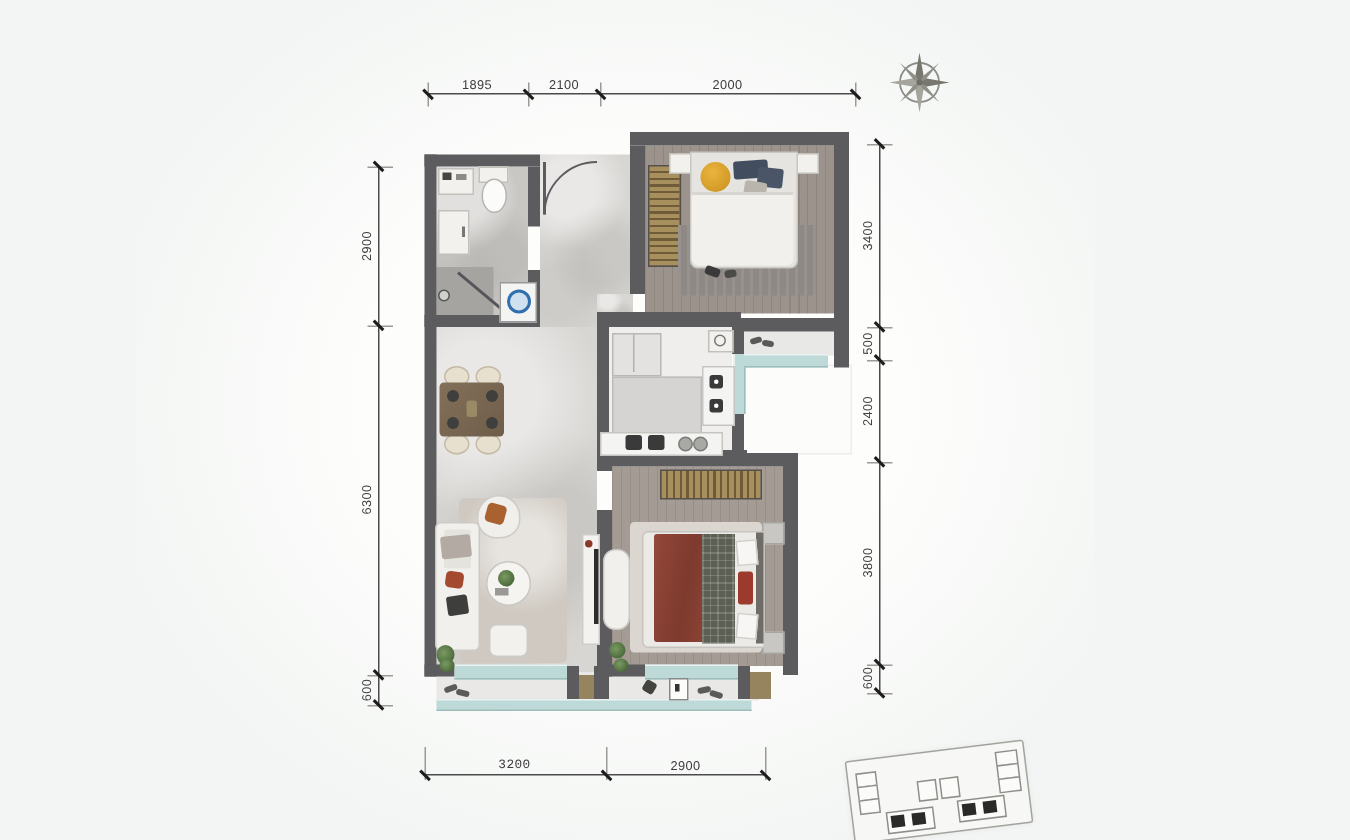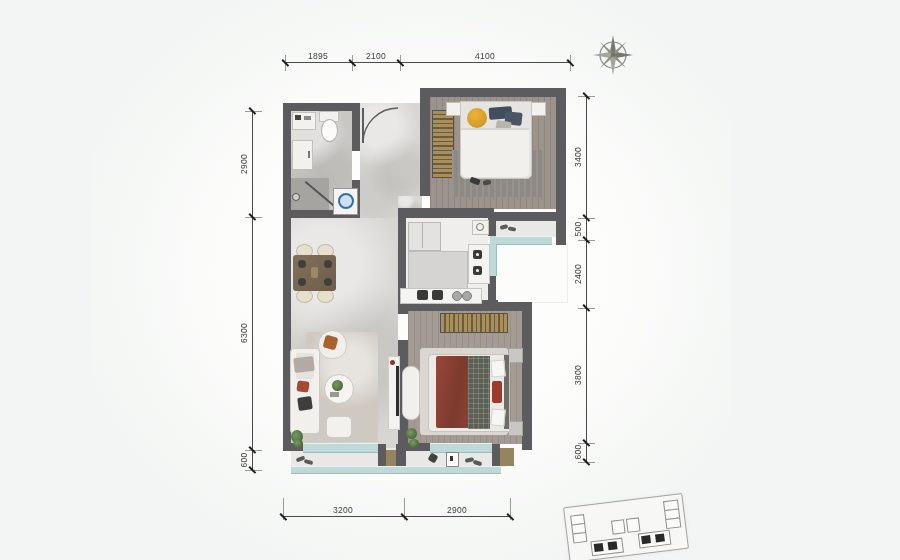--- a/index.html
+++ b/index.html
@@ -188,21 +188,21 @@
 <div class="a ext" style="left:284.5px;top:55px;width:1px;height:16px;"></div>
 <div class="a ext" style="left:351.5px;top:55px;width:1px;height:16px;"></div>
 <div class="a ext" style="left:399.5px;top:55px;width:1px;height:16px;"></div>
 <div class="a ext" style="left:569.5px;top:55px;width:1px;height:16px;"></div>
 <div class="a tick" style="left:281px;top:62px;"></div>
 <div class="a tick" style="left:348px;top:62px;"></div>
 <div class="a tick" style="left:396px;top:62px;"></div>
 <div class="a tick" style="left:566px;top:62px;"></div>
 <span class="a dim-label" style="left:296px;top:51px;">1895</span>
 <span class="a dim-label" style="left:354px;top:51px;">2100</span>
-<span class="a dim-label" style="left:463px;top:51px;">4100</span>
+<span class="a dim-label" style="left:463px;top:51px;">2000</span>
 
 <div class="a dimline" style="left:586px;top:96px;width:1.4px;height:366px;"></div>
 <div class="a ext" style="left:578px;top:95.5px;width:17px;height:1px;"></div>
 <div class="a ext" style="left:578px;top:217.5px;width:17px;height:1px;"></div>
 <div class="a ext" style="left:578px;top:239.5px;width:17px;height:1px;"></div>
 <div class="a ext" style="left:578px;top:307.5px;width:17px;height:1px;"></div>
 <div class="a ext" style="left:578px;top:442.5px;width:17px;height:1px;"></div>
 <div class="a ext" style="left:578px;top:461.5px;width:17px;height:1px;"></div>
 <div class="a tick" style="left:582px;top:95px;"></div>
 <div class="a tick" style="left:582px;top:217px;"></div>
@@ -229,21 +229,21 @@
 <span class="a dim-label-v" style="left:223px;top:327px;">6300</span>
 <span class="a dim-label-v" style="left:223px;top:454px;">600</span>
 
 <div class="a dimline" style="left:283px;top:516px;width:227px;height:1.4px;"></div>
 <div class="a ext" style="left:282.5px;top:498px;width:1px;height:22px;"></div>
 <div class="a ext" style="left:403.5px;top:498px;width:1px;height:22px;"></div>
 <div class="a ext" style="left:509.5px;top:498px;width:1px;height:22px;"></div>
 <div class="a tick" style="left:279px;top:516px;"></div>
 <div class="a tick" style="left:400px;top:516px;"></div>
 <div class="a tick" style="left:506px;top:516px;"></div>
-<span class="a dim-label" style="left:321px;top:505px;">3200</span>
+<span class="a dim-label" style="left:321px;top:505px;font-family:Liberation Mono, monospace;">3200</span>
 <span class="a dim-label" style="left:435px;top:505px;">2900</span>
 
 <svg class="a" style="left:591px;top:33px;" width="44" height="44" viewBox="0 0 44 44">
   <circle cx="22" cy="22" r="13" fill="none" stroke="#8b8b87" stroke-width="1.2"></circle>
   <polygon points="22,2 25,19 22,22 19,19" fill="#77776f"></polygon>
   <polygon points="22,42 25,25 22,22 19,25" fill="#a5a59d"></polygon>
   <polygon points="2,22 19,19 22,22 19,25" fill="#a5a59d"></polygon>
   <polygon points="42,22 25,19 22,22 25,25" fill="#77776f"></polygon>
   <polygon points="9,9 20,18 22,22 18,20" fill="#8f8f87"></polygon>
   <polygon points="35,9 24,18 22,22 26,20" fill="#8f8f87"></polygon>

